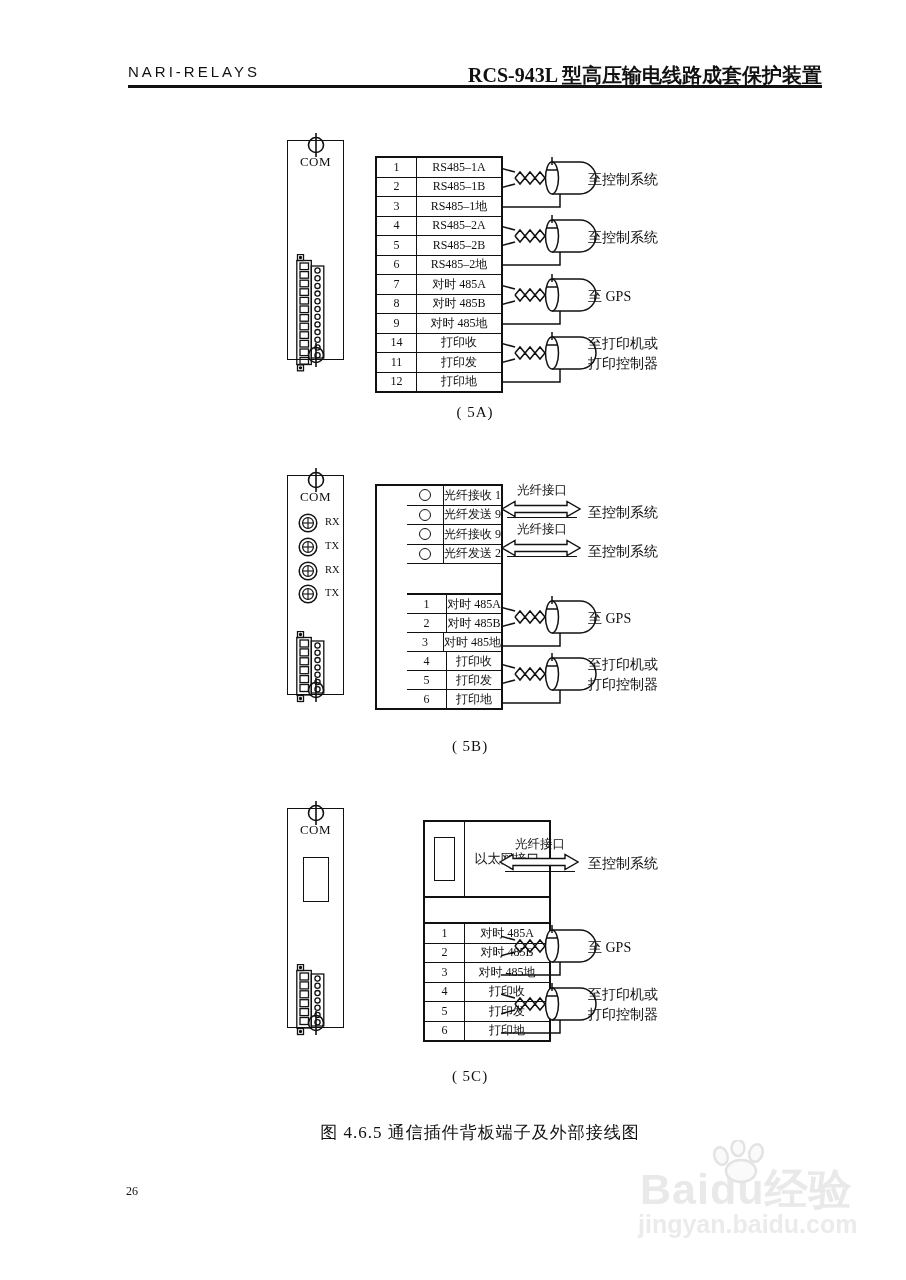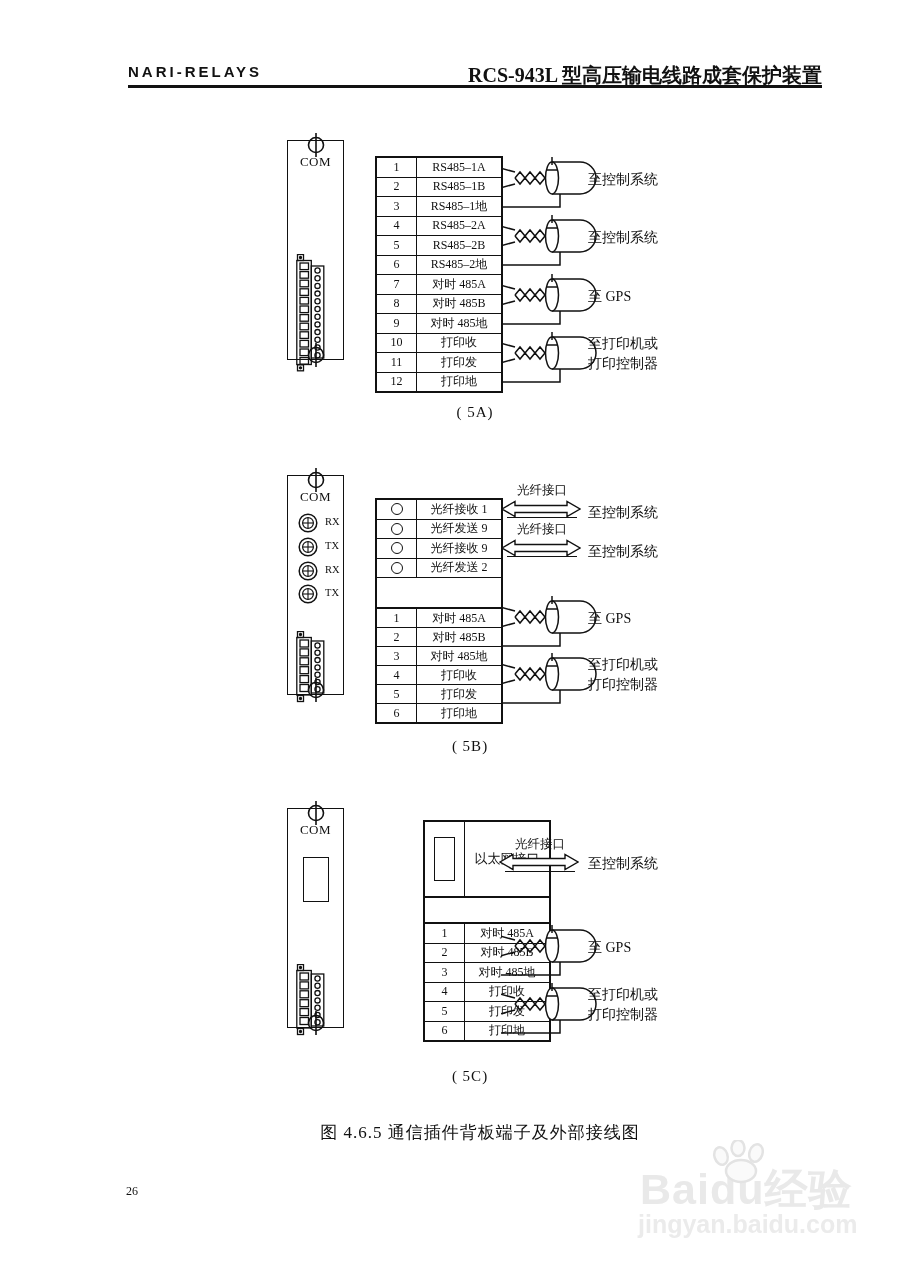--- a/index.html
+++ b/index.html
@@ -1,21 +1,21 @@
 <!DOCTYPE html>
 <html><head>
 <meta charset="utf-8">
 <style>
   html,body{margin:0;padding:0;background:#ffffff;}
   #page{position:relative;width:906px;height:1280px;background:#fff;overflow:hidden;
         font-family:"Liberation Serif","DejaVu Serif",serif;color:#111;}
   .abs{position:absolute;}
   
   .brand{position:absolute;left:128px;top:63px;font-family:"Liberation Sans","DejaVu Sans",sans-serif;
-         font-size:15px;letter-spacing:3px;font-weight:700;}
+         font-size:15px;letter-spacing:3px;font-weight:400;}
   .doctitle{position:absolute;right:84px;top:62px;font-size:20px;font-weight:bold;}
   .hrule{position:absolute;left:128px;top:85px;width:694px;height:2.5px;background:#111;}
   
   .panel{position:absolute;width:57px;height:220px;border:1.6px solid #111;box-sizing:border-box;background:#fff;}
   .com{position:absolute;top:13px;left:0;width:100%;text-align:center;font-size:13px;letter-spacing:.5px;}
   .portlbl{position:absolute;left:37px;font-size:10.5px;}
   .ethrect{position:absolute;left:15px;top:48px;width:26px;height:45px;border:1.6px solid #111;box-sizing:border-box;}
   
   .ttable{position:absolute;left:375px;width:128px;border:2px solid #111;box-sizing:border-box;background:#fff;}
   .trow{display:flex;height:19.5px;border-bottom:1.5px solid #111;box-sizing:border-box;align-items:stretch;}
@@ -176,21 +176,21 @@
       </div>
     <div class="trow">
         <div class="tnum">8</div>
         <div class="tlab">对时 485B</div>
       </div>
     <div class="trow">
         <div class="tnum">9</div>
         <div class="tlab">对时 485地</div>
       </div>
     <div class="trow">
-        <div class="tnum">10</div>
+        <div class="tnum">14</div>
         <div class="tlab">打印收</div>
       </div>
     <div class="trow">
         <div class="tnum">11</div>
         <div class="tlab">打印发</div>
       </div>
     <div class="trow last">
         <div class="tnum">12</div>
         <div class="tlab">打印地</div>
       </div>
@@ -241,21 +241,21 @@
       </svg>
     <div class="portlbl" style="top:40px;">RX</div>
     <div class="portlbl" style="top:64px;">TX</div>
     <div class="portlbl" style="top:88px;">RX</div>
     <div class="portlbl" style="top:111px;">TX</div>
     <svg class="abs" style="left:8px;top:155px;" width="32" height="72">
         <use href="#g-conn6"></use>
       </svg>
   </div>
 
-  <div class="ttable" style="top:498px;">
+  <div class="ttable" style="top:484px;padding-left:30px;">
     <div class="trow">
         <div class="tnum">
           <span class="circ"></span>
         </div>
         <div class="tlab">光纤接收 1</div>
       </div>
     <div class="trow">
         <div class="tnum">
           <span class="circ"></span>
         </div>

